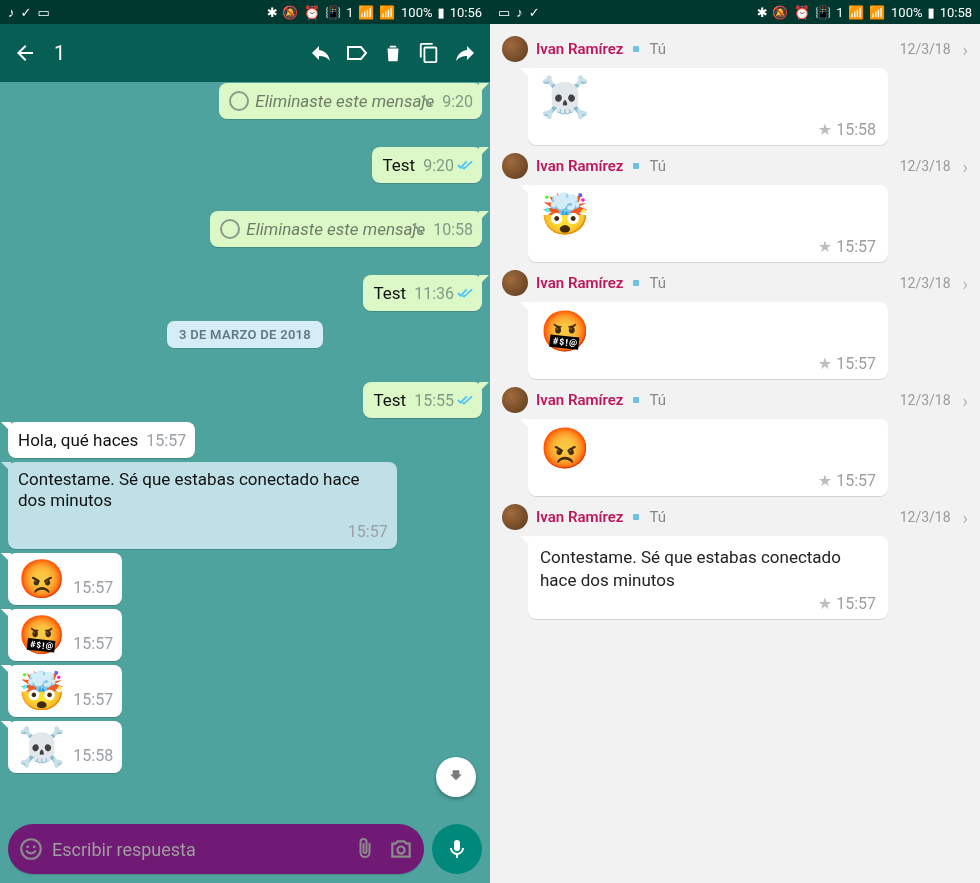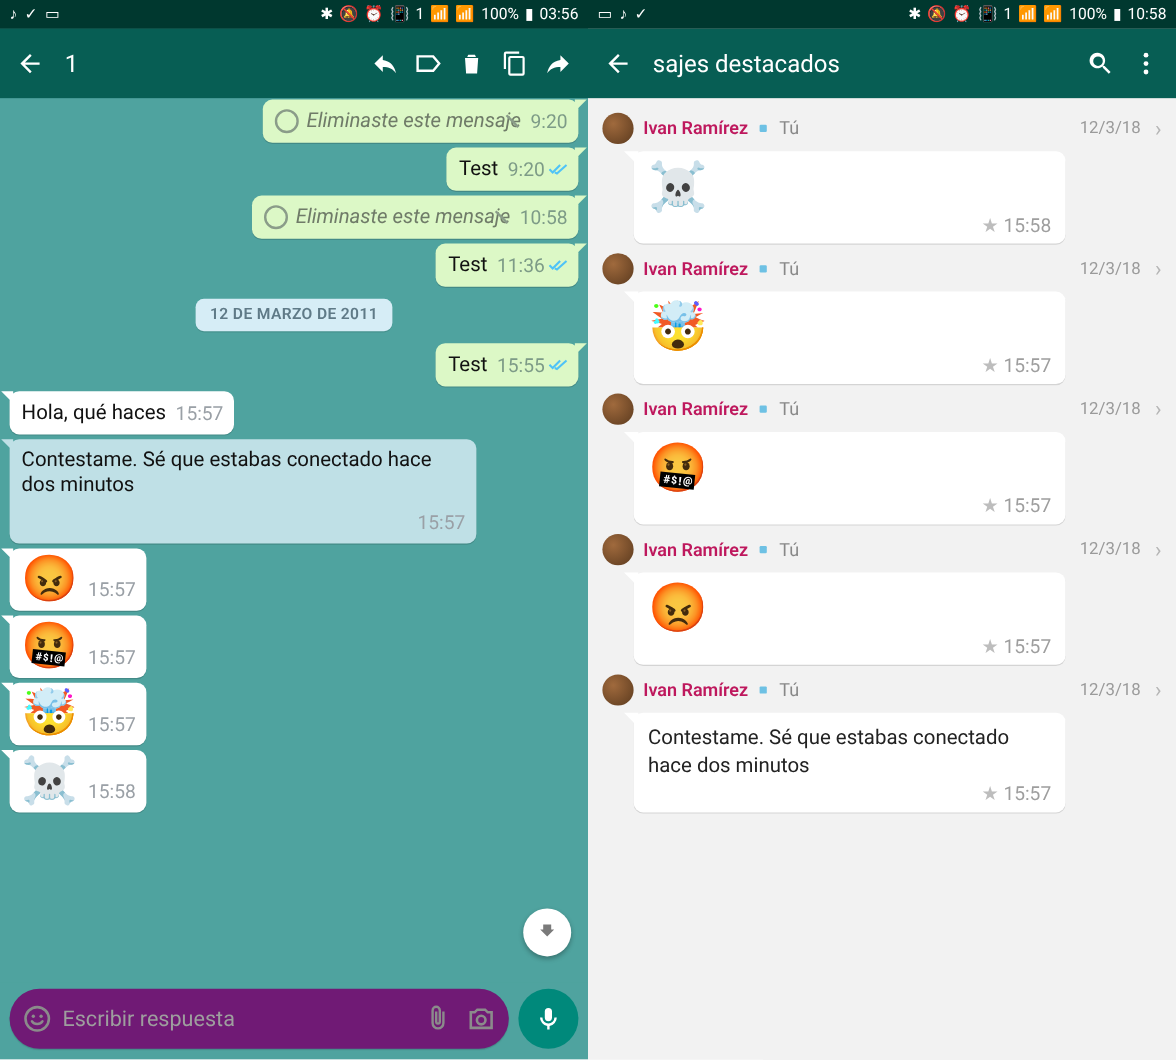--- a/index.html
+++ b/index.html
@@ -24,21 +24,21 @@
   .app-bar .title.wide { flex: 1; }
   .app-bar .right-cluster { display: flex; gap: 6px; }
 
   
   .chat-body { flex: 1; overflow: hidden; position: relative; display: flex; flex-direction: column; padding: 6px 8px 0; gap: 4px; }
   .left .chat-body { background: #4fa39f; }
 
   .date-chip { align-self: center; background: #d6edf6; color: #5f7a87; font-size: 13px; font-weight: 600; padding: 6px 12px; border-radius: 7px; margin: 6px 0; box-shadow: 0 1px 0 rgba(0,0,0,.1); letter-spacing: .3px; }
 
   .bubble { max-width: 82%; border-radius: 8px; padding: 7px 9px 7px 10px; box-shadow: 0 1px .5px rgba(0,0,0,.15); position: relative; display: flex; align-items: flex-end; gap: 8px; flex-wrap: wrap; line-height: 1.25; font-size: 17px; }
-  .bubble.out  { align-self: flex-end; background: #dcf8c6; color: #111; }
+  .bubble.out  { align-self: flex-end; background: #dcf8c6; color: #111; margin-top: 24px; }
   .bubble.in   { align-self: flex-start; background: #fff; color: #111; justify-content: space-between; }
   .bubble.sel  { background: #bfe0e6; }
   .bubble .txt { flex: 1 1 auto; word-wrap: break-word; }
   .bubble .meta { font-size: 16px; color: #7d9b87; display: inline-flex; align-items: center; gap: 3px; align-self: flex-end; margin-left: auto; padding-top: 2px; }
   .bubble.in .meta { color: #9aa0a6; }
   .bubble.deleted .txt { font-style: italic; color: #6f7b68; display: inline-flex; align-items: center; gap: 6px; }
   .bubble.deleted .txt::before { content:""; display:inline-block; width:16px; height:16px; border:2px solid #8a9c89; border-radius:50%; position:relative; }
   .bubble.deleted .txt::after { content:""; position:relative; width:14px; height:2px; background:#8a9c89; margin-left:-20px; transform:rotate(45deg); }
   .bubble.emoji .txt { font-size: 38px; line-height: 1; }
 
@@ -96,21 +96,21 @@
     <div class="status-right">
       <span class="ico">✱</span>
       <span class="ico">🔕</span>
       <span class="ico">⏰</span>
       <span class="ico">📳</span>
       <span class="ico">1</span>
       <span class="ico">📶</span>
       <span class="ico">📶</span>
       <span class="ico">100%</span>
       <span class="ico">▮</span>
-      <span>03:56</span>
+      <span>10:56</span>
     </div>
   </div>
 
   <div class="app-bar">
     <div class="icon-btn">
       <svg viewBox="0 0 24 24" width="24" height="24">
           <path d="M20 11H7.8l5.6-5.6L12 4l-8 8 8 8 1.4-1.4L7.8 13H20z"></path>
         </svg>
     </div>
     <div class="title">1</div>
@@ -157,21 +157,21 @@
       <div class="bubble out deleted">
         <span class="txt">Eliminaste este mensaje</span>
         <span class="meta">10:58</span>
       </div>
       <div class="bubble out">
         <span class="txt">Test</span>
         <span class="meta">11:36<span class="ticks"><svg viewBox="0 0 18 12">
               <path fill="none" stroke="#4fc3f7" stroke-width="2" d="M1 6l3 3L11 2M6 9l2 1L17 2"></path>
             </svg></span></span>
       </div>
-      <div class="date-chip">12 DE MARZO DE 2011</div>
+      <div class="date-chip">3 DE MARZO DE 2018</div>
       <div class="bubble out">
         <span class="txt">Test</span>
         <span class="meta">15:55<span class="ticks"><svg viewBox="0 0 18 12">
               <path fill="none" stroke="#4fc3f7" stroke-width="2" d="M1 6l3 3L11 2M6 9l2 1L17 2"></path>
             </svg></span></span>
       </div>
       <div class="bubble in">
         <span class="txt">Hola, qué haces</span>
         <span class="meta">15:57</span>
       </div>
@@ -249,40 +249,20 @@
       <span class="ico">📳</span>
       <span class="ico">1</span>
       <span class="ico">📶</span>
       <span class="ico">📶</span>
       <span class="ico">100%</span>
       <span class="ico">▮</span>
       <span>10:58</span>
     </div>
   </div>
 
-  <div class="app-bar">
-    <div class="icon-btn">
-      <svg viewBox="0 0 24 24" width="24" height="24">
-          <path d="M20 11H7.8l5.6-5.6L12 4l-8 8 8 8 1.4-1.4L7.8 13H20z"></path>
-        </svg>
-    </div>
-    <div class="title wide">sajes destacados</div>
-    <div class="icon-btn">
-      <svg viewBox="0 0 24 24" width="24" height="24">
-          <path d="M15.5 14h-.8l-.3-.3a6.5 6.5 0 1 0-.7.7l.3.3v.8l5 5 1.5-1.5-5-5zM10 14a4 4 0 1 1 0-8 4 4 0 0 1 0 8z"></path>
-        </svg>
-    </div>
-    <div class="icon-btn">
-      <svg viewBox="0 0 24 24" width="24" height="24">
-          <circle cx="12" cy="5" r="2"></circle>
-          <circle cx="12" cy="12" r="2"></circle>
-          <circle cx="12" cy="19" r="2"></circle>
-        </svg>
-    </div>
-  </div>
 
   <div class="starred-list" id="starred-list">
       <div class="starred-item">
     <div class="st-head">
       <div class="avatar"></div>
       <span class="st-name">Ivan Ramírez</span>
       <span class="st-sep"></span>
       <span class="st-to">Tú</span>
       <span class="st-date">12/3/18</span>
       <span class="st-chev">›</span>

